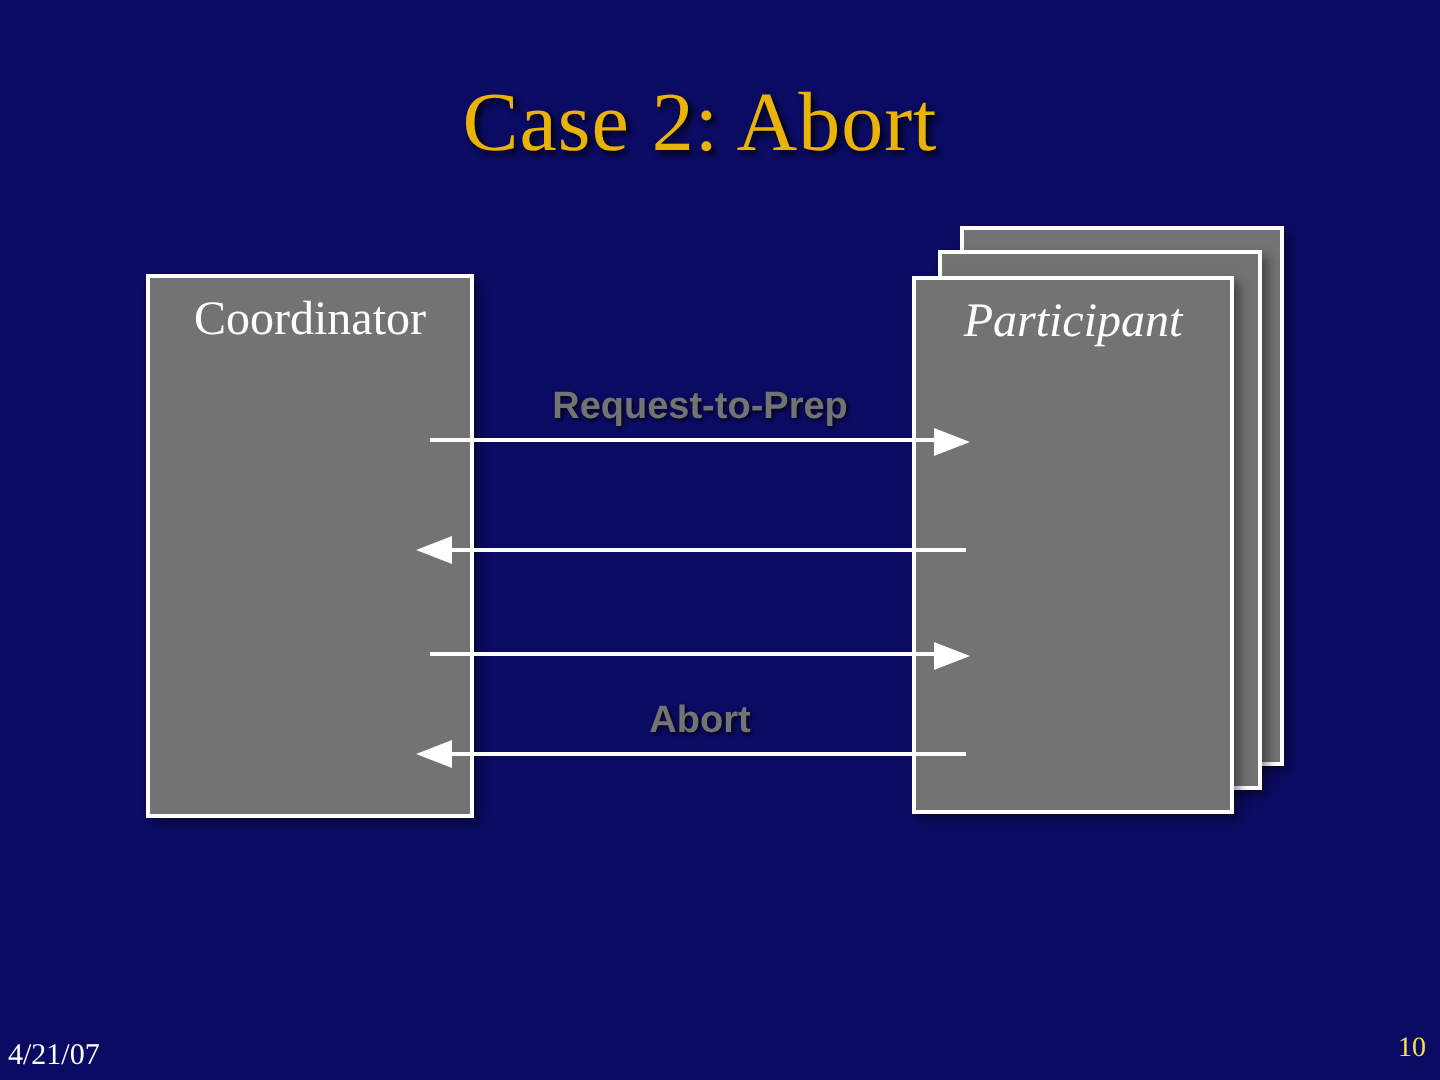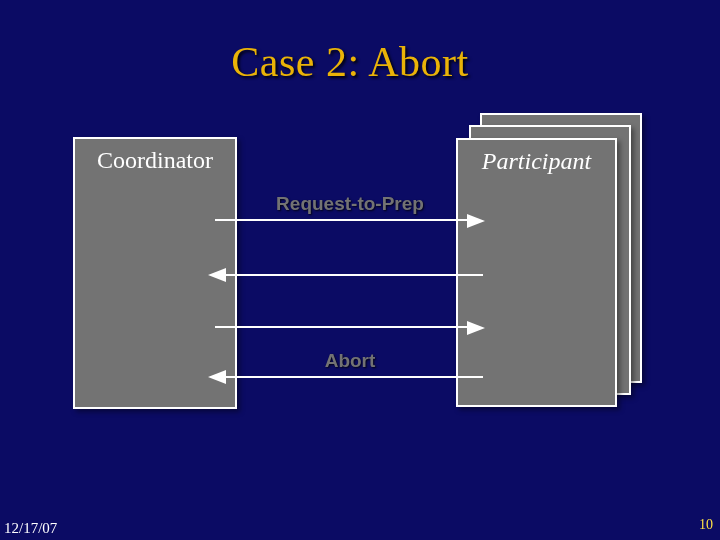--- a/index.html
+++ b/index.html
@@ -164,16 +164,16 @@
     <div class="msg-line"></div>
     <div class="arrowhead right"></div>
   </div>
 
   <div class="message msg4">
     <div class="msg-label">Abort</div>
     <div class="msg-line"></div>
     <div class="arrowhead left"></div>
   </div>
 
-  <div class="footer-date">12/17/07</div>
+  <div class="footer-date">4/21/07</div>
   <div class="page-number">10</div>
 
 </div>
 
 </body></html>

